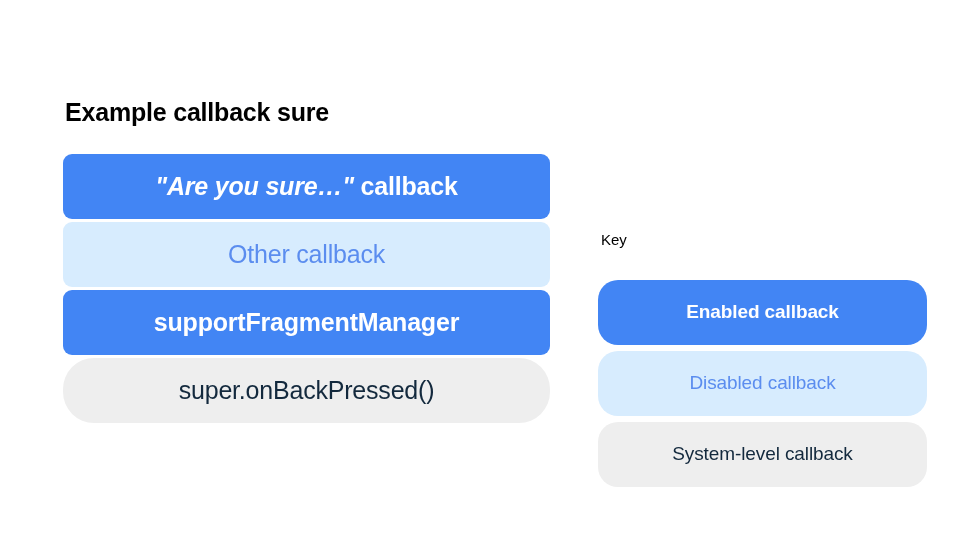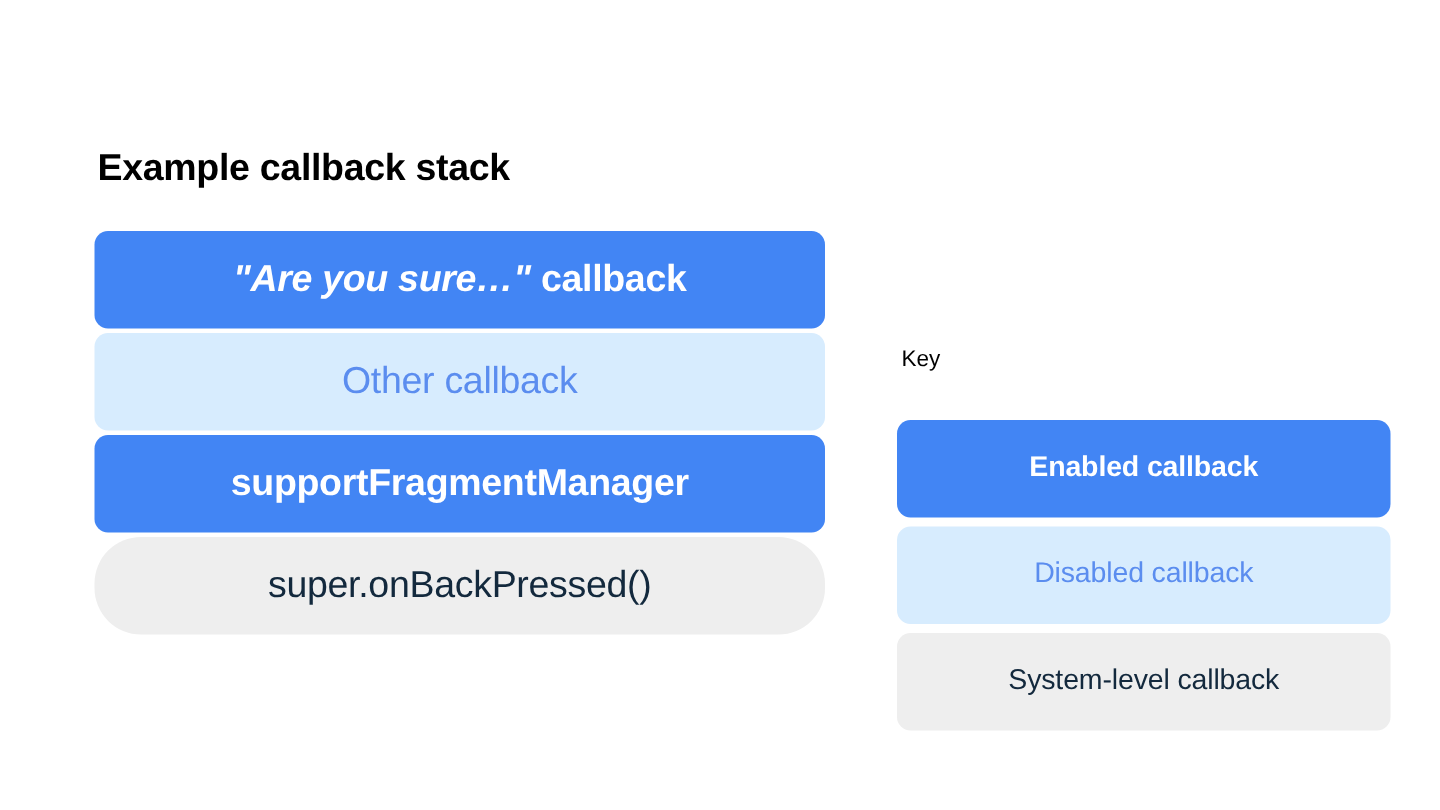--- a/index.html
+++ b/index.html
@@ -91,41 +91,41 @@
   .key-title {
     font-size: 15px;
     font-weight: normal;
     color: #000000;
     line-height: 1;
     margin: 0 0 33px 3px;
   }
 
   .key-bar {
     height: 65px;
-    border-radius: 9px;
+    border-radius: 20px;
     display: flex;
     align-items: center;
     justify-content: center;
     margin-bottom: 6px;
     box-sizing: border-box;
     text-align: center;
   }
 
   .key-bar .bar-text {
     font-size: 19px;
     line-height: 1.1;
     letter-spacing: -0.1px;
   }
 </style>
 </head>
 <body>
 
 <section class="stack-column">
 
-  <h1 class="stack-title">Example callback stack</h1>
+  <h1 class="stack-title">Example callback sure</h1>
 
   <div class="stack-bar v-enabled">
     <span class="bar-text"><span class="quoted">"Are you sure…"</span><span> callback</span></span>
   </div>
 
   <div class="stack-bar v-disabled">
     <span class="bar-text">Other callback</span>
   </div>
 
 

